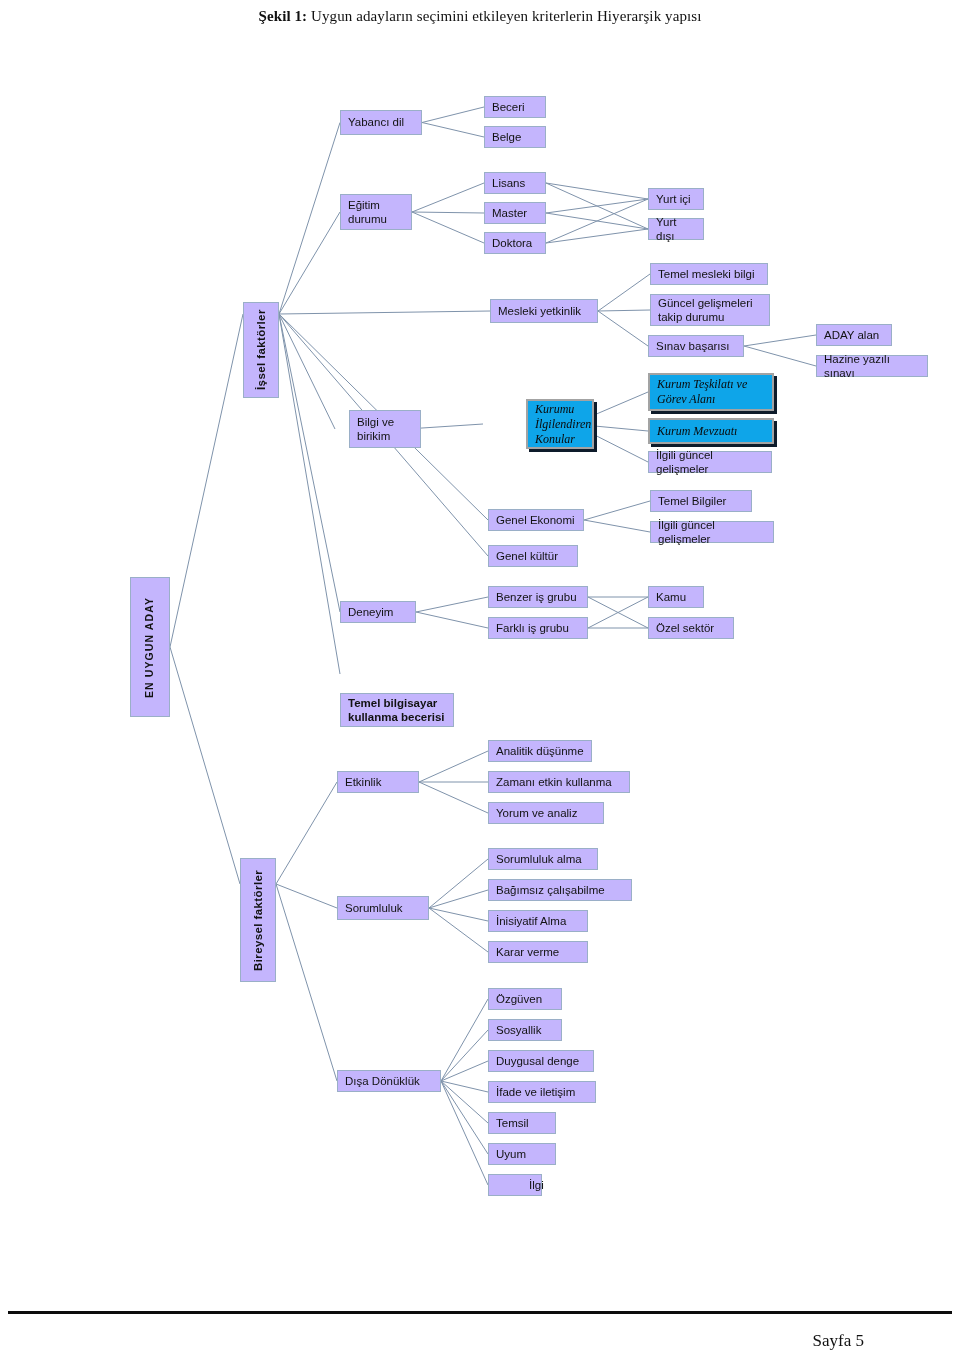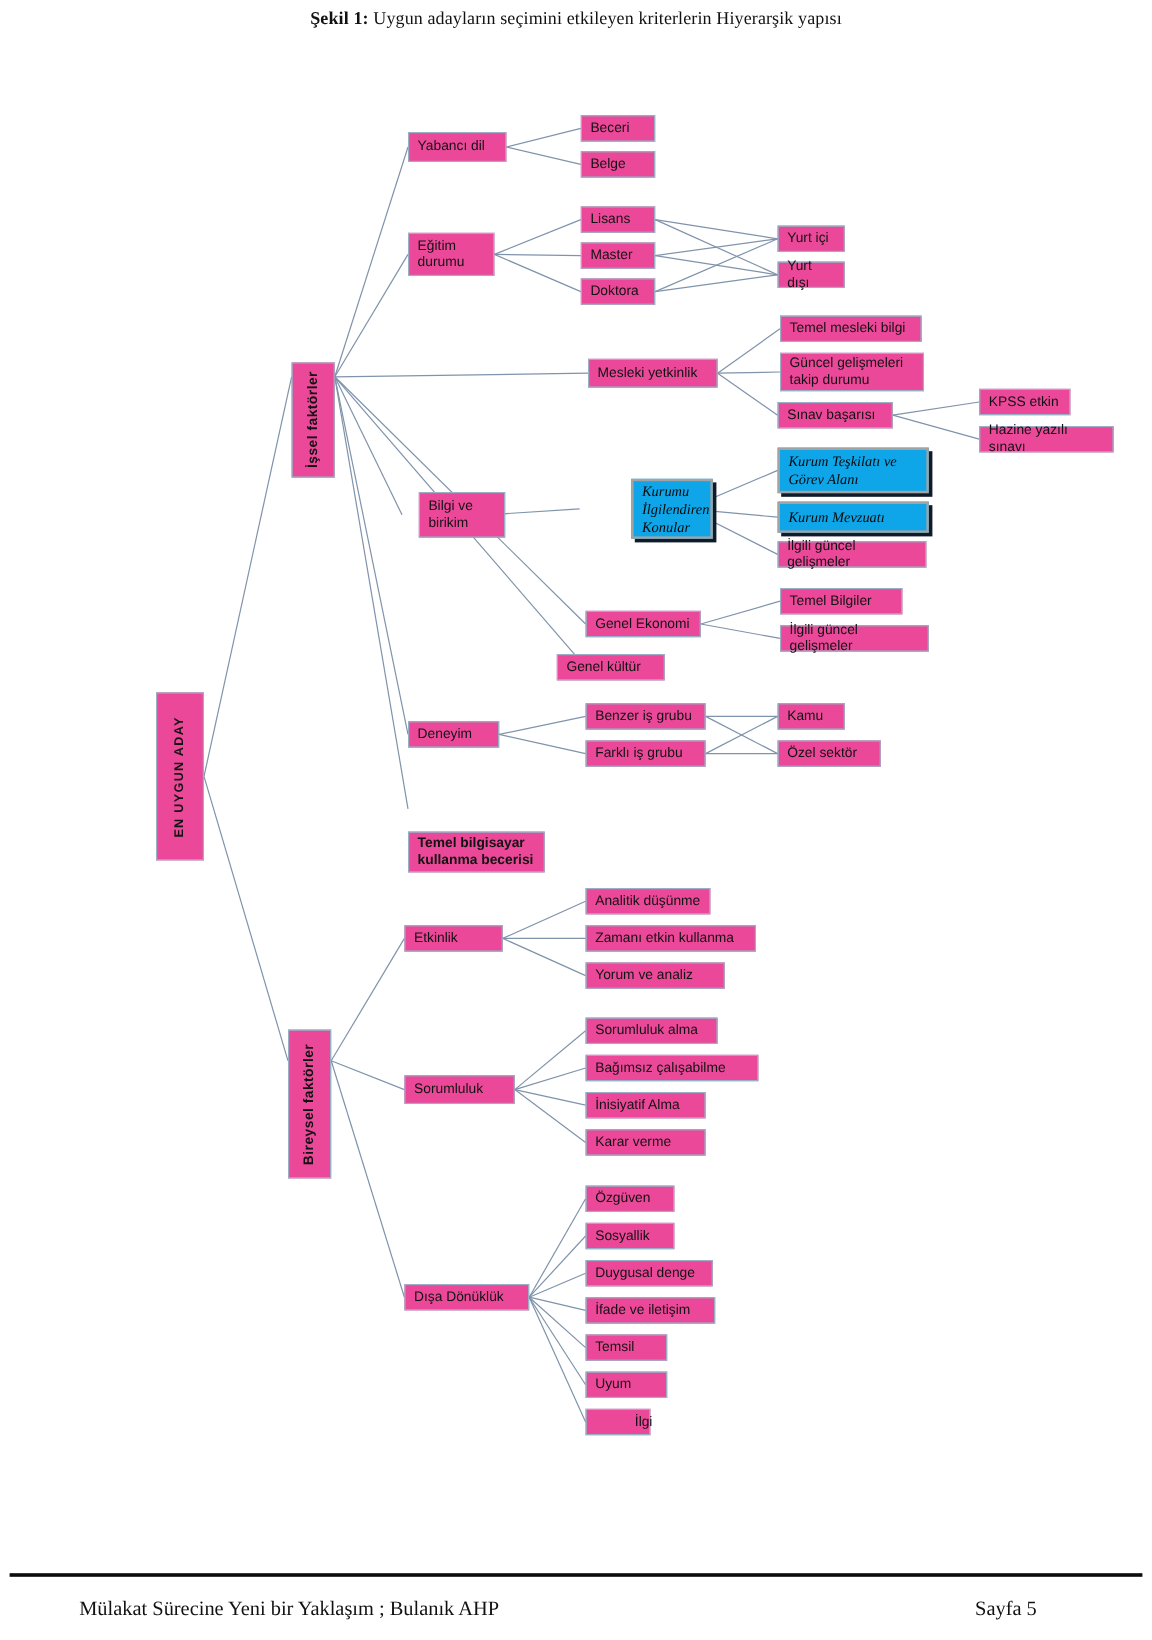--- a/index.html
+++ b/index.html
@@ -11,21 +11,21 @@
     font-family:"Liberation Serif","DejaVu Serif",serif;
     font-size:15px; color:#111; letter-spacing:.1px;
   }
   #figure-title b{font-weight:bold;}
 
   #diagram{position:absolute;left:0;top:0;width:960px;height:1290px;}
   #edges{position:absolute;left:0;top:0;width:960px;height:1290px;}
 
   .node{
     position:absolute; box-sizing:border-box;
-    background:#ec4899; border:1px solid #9aafc7;
+    background:#c4b5fd; border:1px solid #9aafc7;
     display:flex; align-items:center;
     font-size:11.5px; line-height:1.25; color:#121212;
     padding:2px 7px; white-space:pre-line;
   }
   .node.center{justify-content:center;text-align:center;}
   .node.vert{
     writing-mode:vertical-rl; transform:rotate(180deg);
     justify-content:center; align-items:center; text-align:center;
     font-weight:bold; letter-spacing:.4px; padding:6px 2px;
   }
@@ -129,35 +129,35 @@
     <div class="node" style="left: 484px; top: 172px; width: 62px; height: 22px;"><span>Lisans</span></div>
     <div class="node" style="left: 484px; top: 202px; width: 62px; height: 22px;"><span>Master</span></div>
     <div class="node" style="left: 484px; top: 232px; width: 62px; height: 22px;"><span>Doktora</span></div>
     <div class="node" style="left: 648px; top: 188px; width: 56px; height: 22px;"><span>Yurt içi</span></div>
     <div class="node" style="left: 648px; top: 218px; width: 56px; height: 22px;"><span>Yurt dışı</span></div>
     <div class="node" style="left: 490px; top: 299px; width: 108px; height: 24px;"><span>Mesleki yetkinlik</span></div>
     <div class="node" style="left: 650px; top: 263px; width: 118px; height: 22px;"><span>Temel mesleki bilgi</span></div>
     <div class="node" style="left: 650px; top: 294px; width: 120px; height: 32px;"><span>Güncel gelişmeleri
 takip durumu</span></div>
     <div class="node" style="left: 648px; top: 335px; width: 96px; height: 22px;"><span>Sınav başarısı</span></div>
-    <div class="node" style="left: 816px; top: 324px; width: 76px; height: 22px;"><span>KPSS etkin</span></div>
+    <div class="node" style="left: 816px; top: 324px; width: 76px; height: 22px;"><span>ADAY alan</span></div>
     <div class="node" style="left: 816px; top: 355px; width: 112px; height: 22px;"><span>Hazine yazılı sınavı</span></div>
     <div class="node" style="left: 349px; top: 410px; width: 72px; height: 38px;"><span>Bilgi ve
 birikim</span></div>
     <div class="node emph" style="left: 483px; top: 399px; width: 68px; height: 50px; margin-left: 43px;"><span>Kurumu
 İlgilendiren
 Konular</span></div>
     <div class="node emph" style="left: 648px; top: 373px; width: 126px; height: 38px;"><span>Kurum Teşkilatı ve
 Görev Alanı</span></div>
     <div class="node emph" style="left: 648px; top: 418px; width: 126px; height: 26px;"><span>Kurum Mevzuatı</span></div>
     <div class="node" style="left: 648px; top: 451px; width: 124px; height: 22px;"><span>İlgili güncel gelişmeler</span></div>
     <div class="node" style="left: 488px; top: 509px; width: 96px; height: 22px;"><span>Genel Ekonomi</span></div>
     <div class="node" style="left: 650px; top: 490px; width: 102px; height: 22px;"><span>Temel Bilgiler</span></div>
     <div class="node" style="left: 650px; top: 521px; width: 124px; height: 22px;"><span>İlgili güncel gelişmeler</span></div>
-    <div class="node" style="left: 464px; top: 545px; width: 90px; height: 22px;"><span>Genel kültür</span></div>
+    <div class="node" style="left: 488px; top: 545px; width: 90px; height: 22px;"><span>Genel kültür</span></div>
     <div class="node" style="left: 340px; top: 601px; width: 76px; height: 22px;"><span>Deneyim</span></div>
     <div class="node" style="left: 488px; top: 586px; width: 100px; height: 22px;"><span>Benzer iş grubu</span></div>
     <div class="node" style="left: 488px; top: 617px; width: 100px; height: 22px;"><span>Farklı iş grubu</span></div>
     <div class="node" style="left: 648px; top: 586px; width: 56px; height: 22px;"><span>Kamu</span></div>
     <div class="node" style="left: 648px; top: 617px; width: 86px; height: 22px;"><span>Özel sektör</span></div>
     <div class="node bold-lbl" style="left: 340px; top: 657px; width: 114px; height: 34px;"><span>Temel bilgisayar
 kullanma becerisi</span></div>
     <div class="node" style="left: 337px; top: 771px; width: 82px; height: 22px;"><span>Etkinlik</span></div>
     <div class="node" style="left: 488px; top: 740px; width: 104px; height: 22px;"><span>Analitik düşünme</span></div>
     <div class="node" style="left: 488px; top: 771px; width: 142px; height: 22px;"><span>Zamanı etkin kullanma</span></div>
@@ -172,15 +172,14 @@
     <div class="node" style="left: 488px; top: 1019px; width: 74px; height: 22px;"><span>Sosyallik</span></div>
     <div class="node" style="left: 488px; top: 1050px; width: 106px; height: 22px;"><span>Duygusal denge</span></div>
     <div class="node" style="left: 488px; top: 1081px; width: 108px; height: 22px;"><span>İfade ve iletişim</span></div>
     <div class="node" style="left: 488px; top: 1112px; width: 68px; height: 22px;"><span>Temsil</span></div>
     <div class="node" style="left: 488px; top: 1143px; width: 68px; height: 22px;"><span>Uyum</span></div>
     <div class="node" style="left: 488px; top: 1174px; width: 54px; height: 22px; padding-left: 40px;"><span>İlgi</span></div>
   </div>
 
 <div id="page-footer">
   <div id="footer-rule"></div>
-  <div class="footer-text" id="footer-left">Mülakat Sürecine Yeni bir Yaklaşım ; Bulanık AHP</div>
   <div class="footer-text" id="footer-right">Sayfa 5</div>
 </div>
 
 </body></html>

